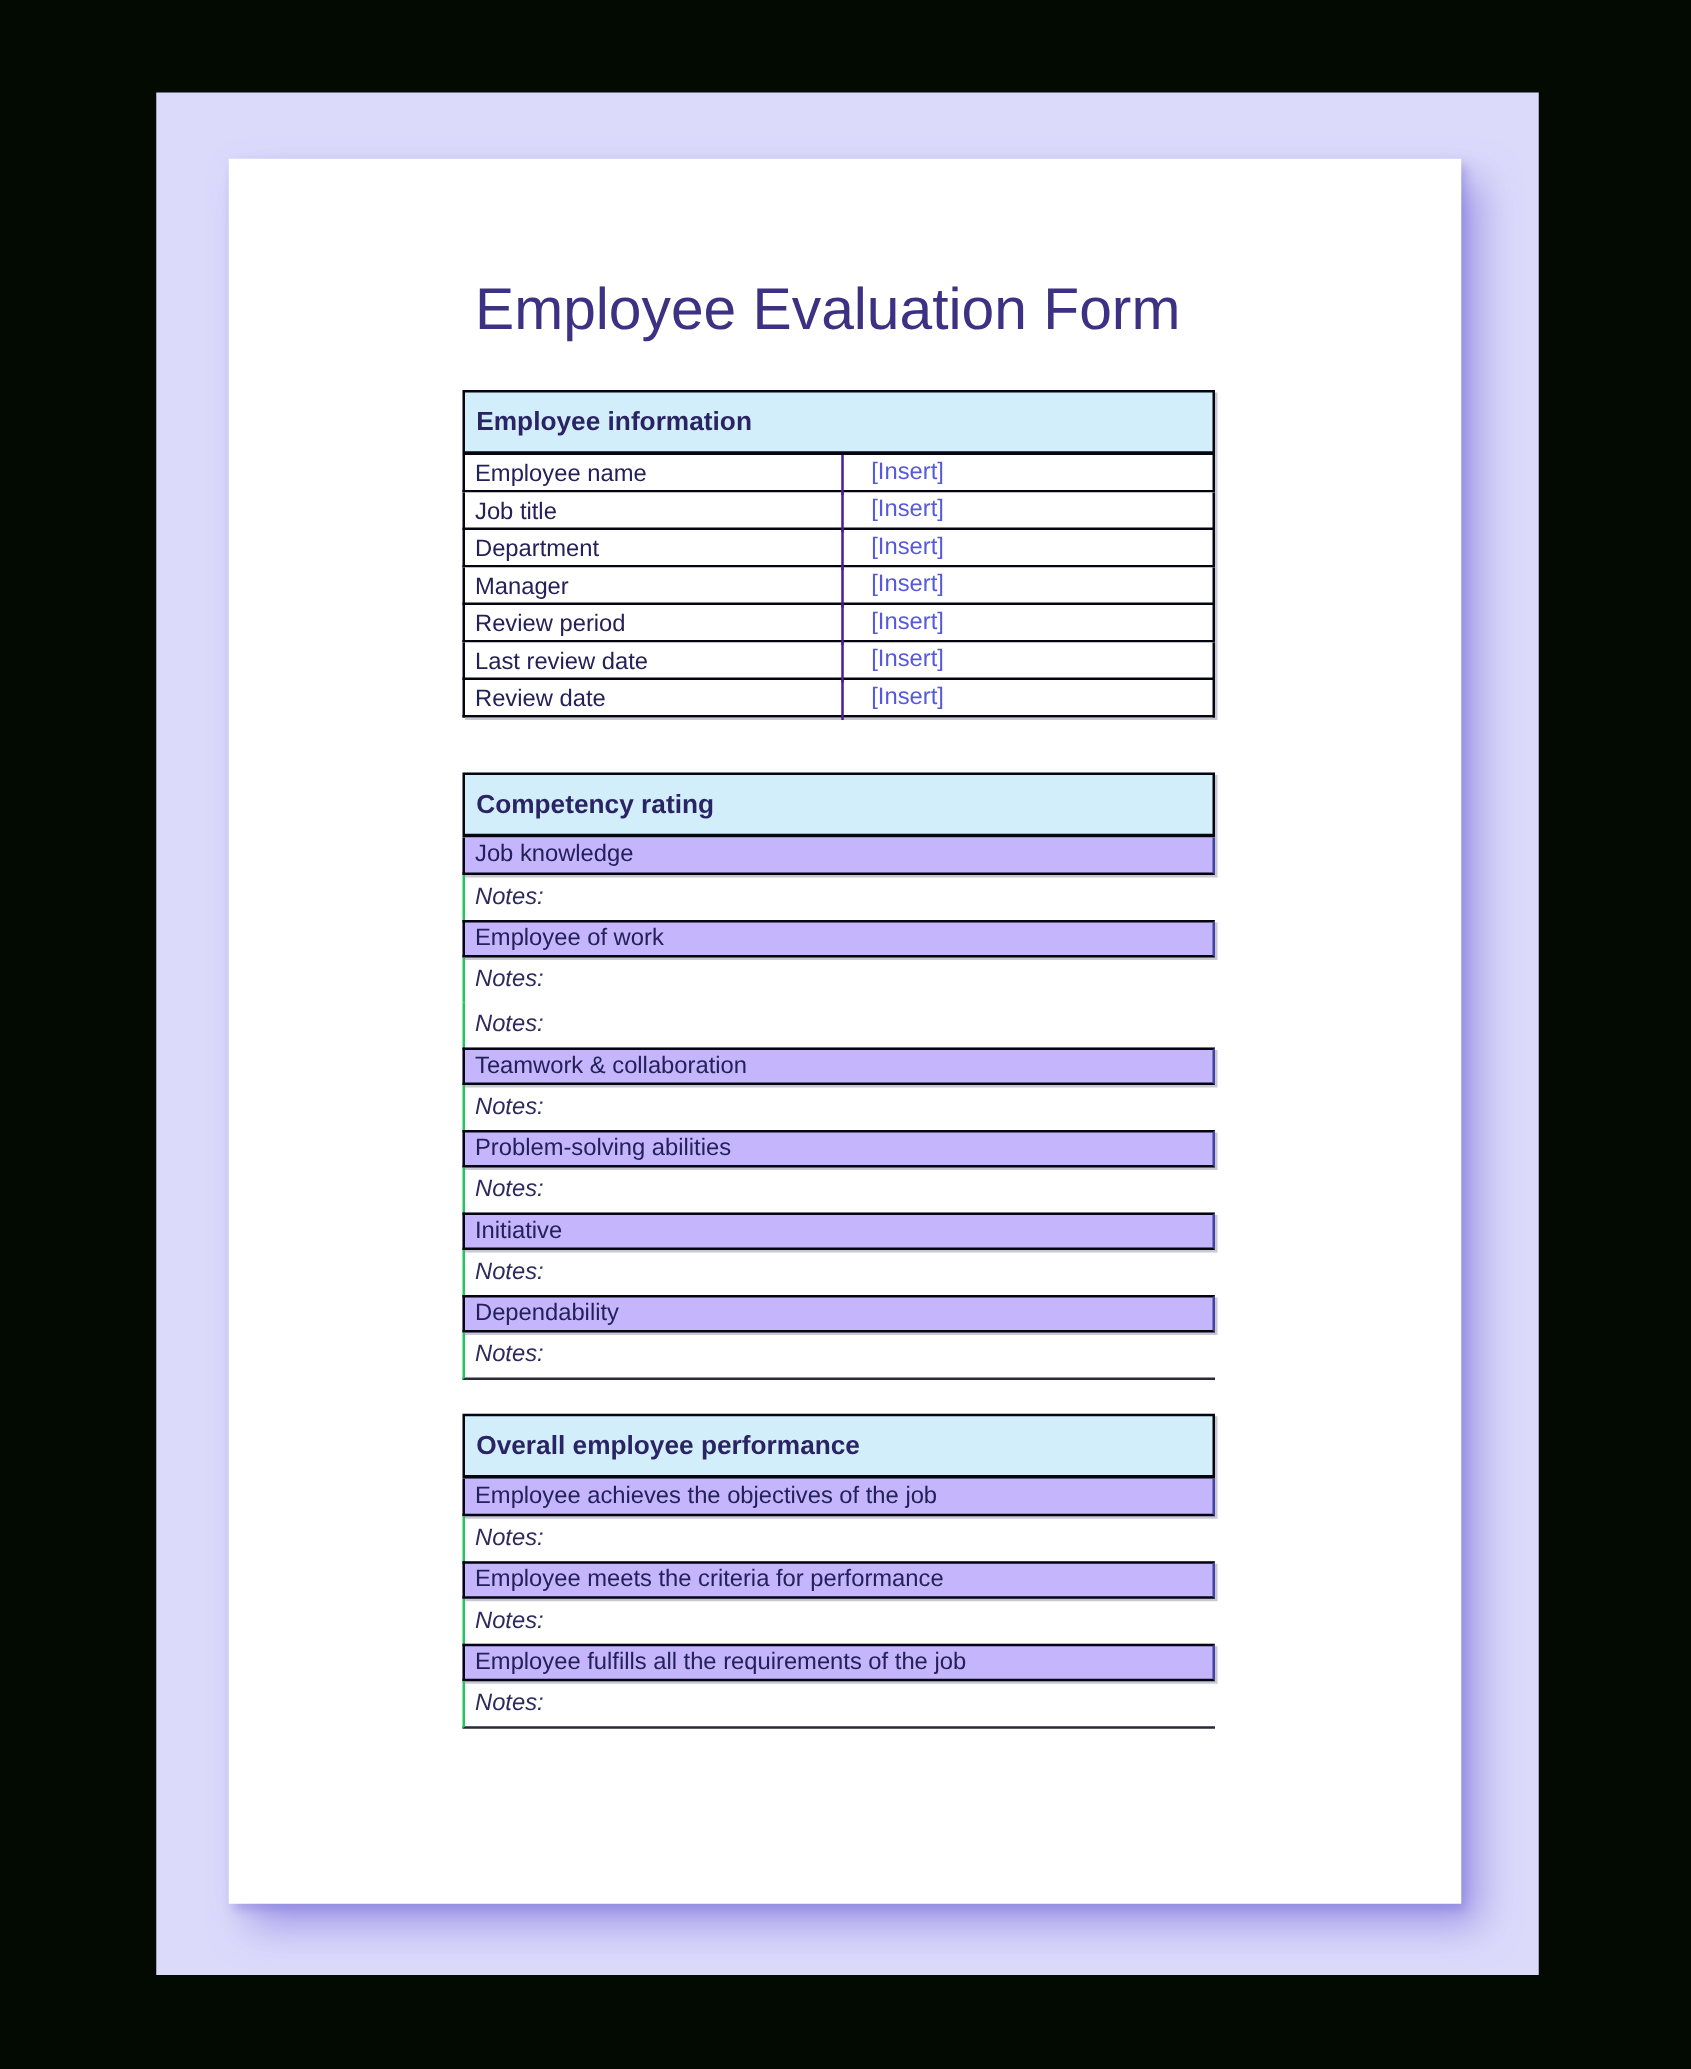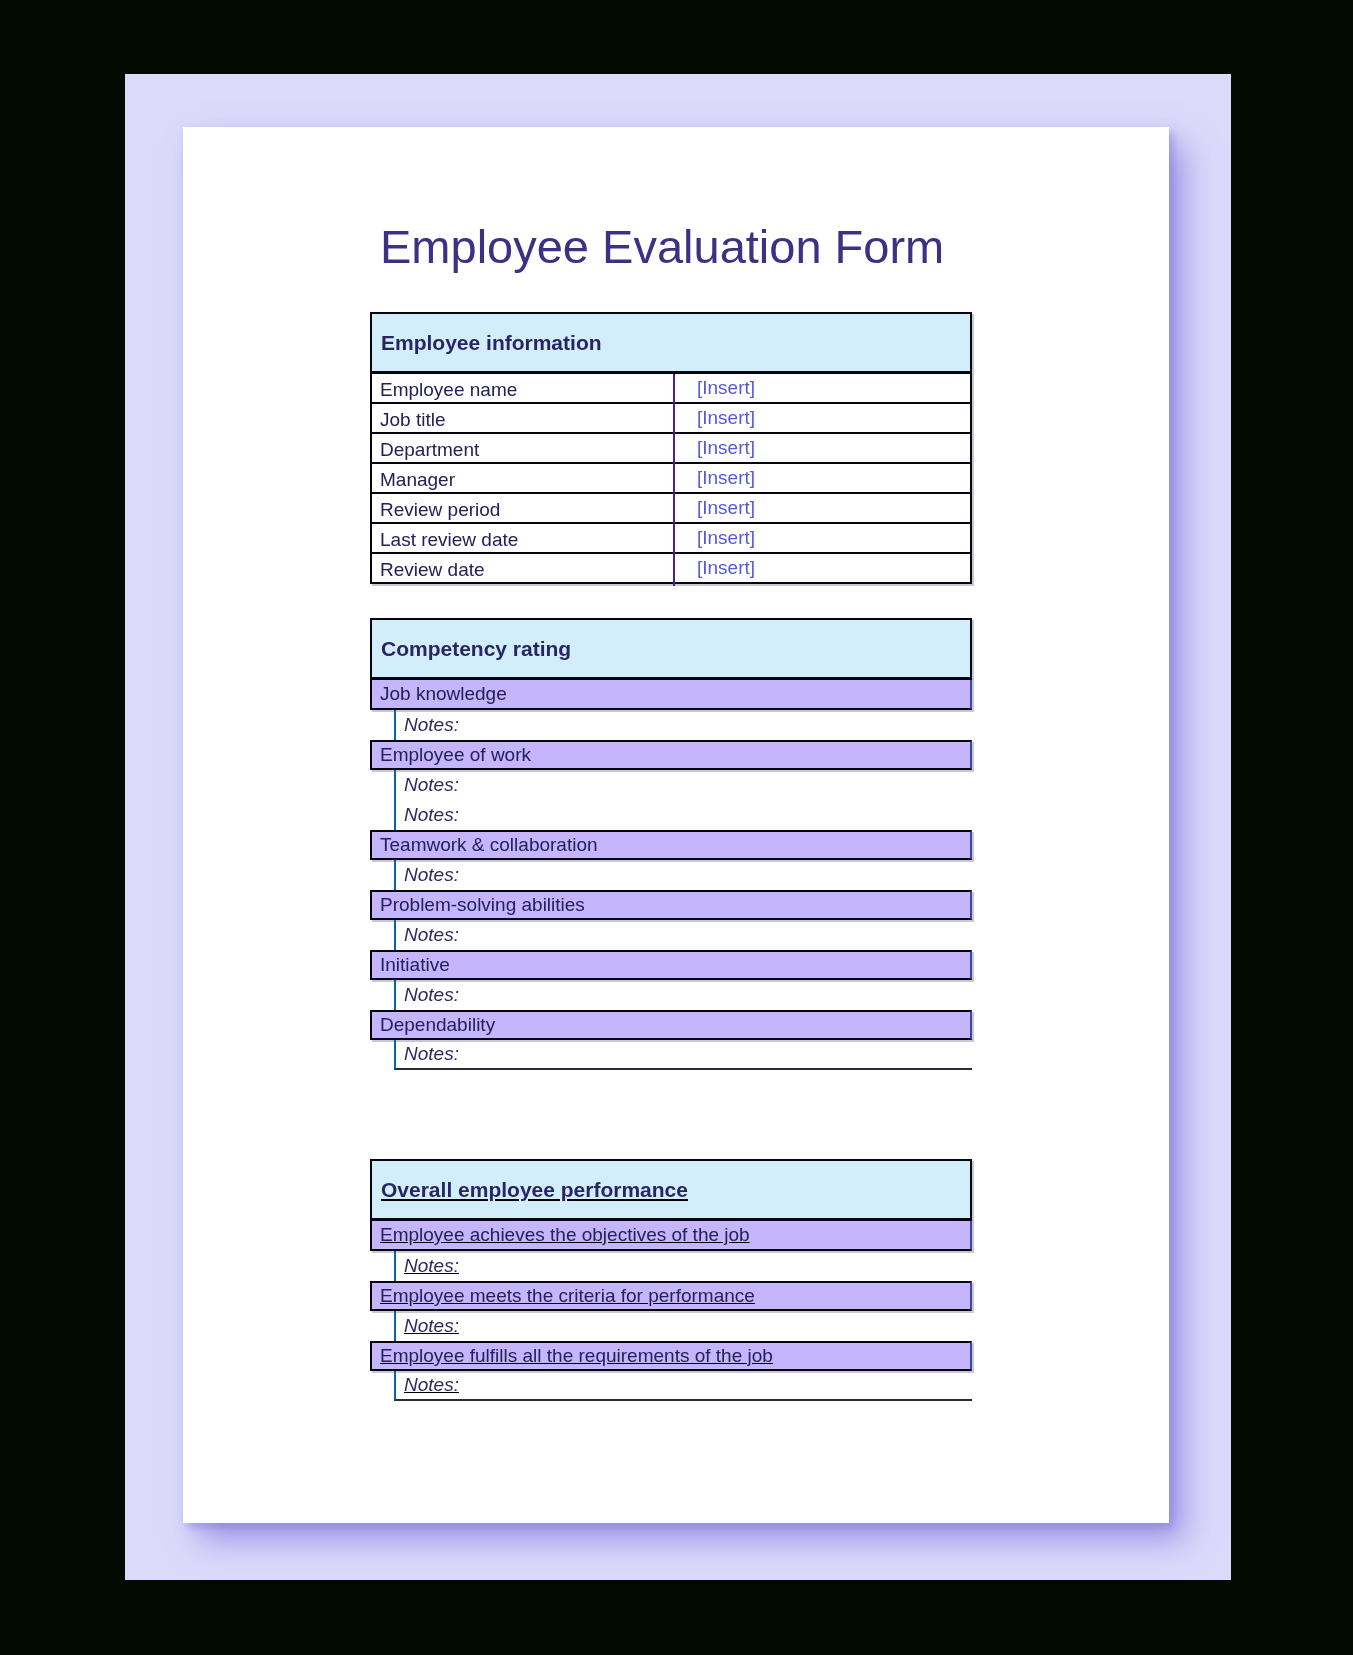--- a/index.html
+++ b/index.html
@@ -34,24 +34,24 @@
     letter-spacing: 0px;
     white-space: nowrap;
   }
   .tbl {
     position: absolute;
     left: 187px;
     width: 602px;
   }
   .s1 { top: 185px; }
   .s2 { top: 491px; }
-  .s3 { top: 1032px; text-decoration: underline; }
+  .s3 { top: 1004px; }
   .sec-header {
     box-sizing: border-box;
-    height: 62px;
+    height: 52px;
     background: #d2eefb;
     border: 2px solid #050510;
     border-bottom-width: 3px;
     display: flex;
     align-items: center;
     padding: 0 9px;
     box-shadow: 2px 2px 0 rgba(110,110,134,0.38);
   }
   .sec-header span {
     font-size: 21px;
@@ -100,29 +100,28 @@
     padding: 0 8px;
     font-size: 19px;
     color: #232158;
     box-shadow: 2px 2px 0 rgba(110,110,134,0.38);
     white-space: nowrap;
   }
   .rating-rows > .skill-row:first-child { border-top: none; }
   .notes-row {
     box-sizing: border-box;
     height: 30px;
-    border-left: 2px solid #0369a1;
-    display: flex;
-    align-items: center;
-    padding: 0 8px;
+    border-left: 2px solid #22c55e;
+    display: flex;
+    align-items: center;
+    padding: 18px 8px;
     font-size: 19px;
     font-style: italic;
     color: #2d2b5e;
     white-space: nowrap;
-    margin-left: 24px;
   }
   .notes-row.last { border-bottom: 2px solid #2a2a38; }
 </style>
 </head>
 <body>
 
 <div class="mat">
   <div class="page">
 
     <h1 class="title">Employee Evaluation Form</h1>

